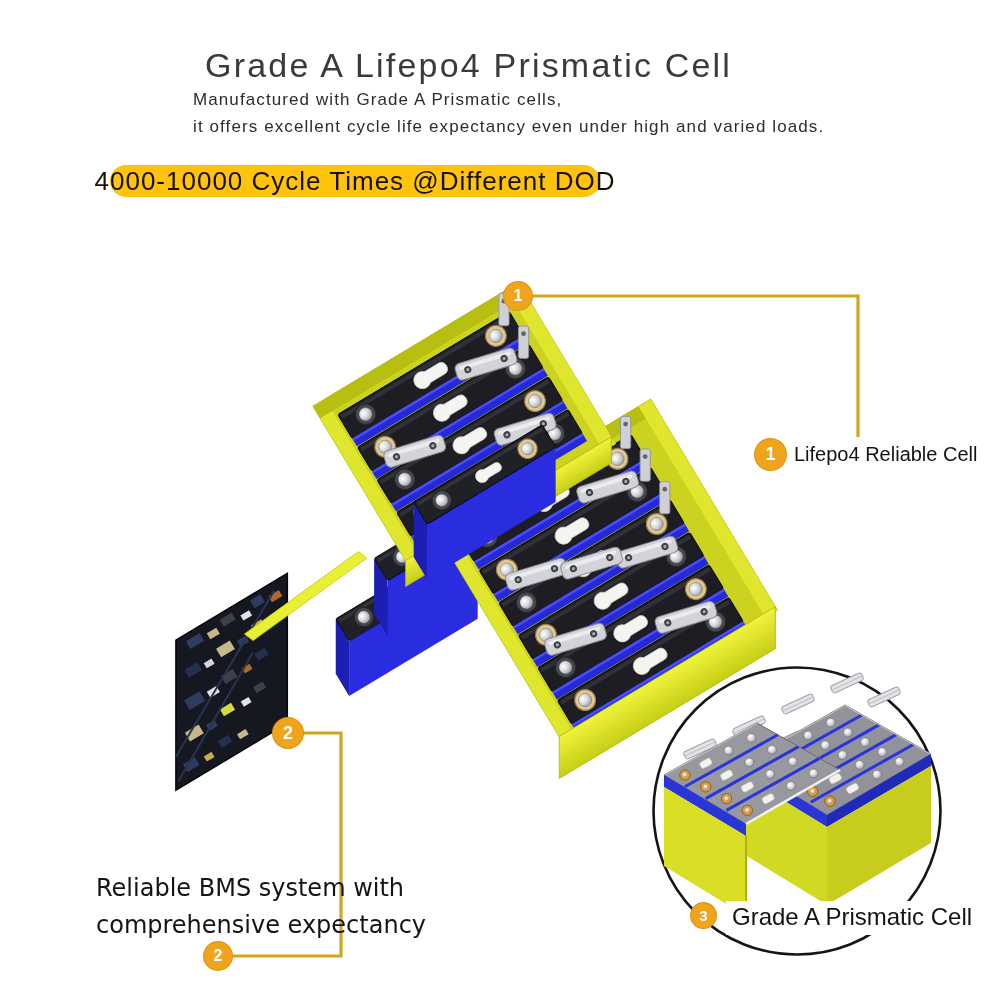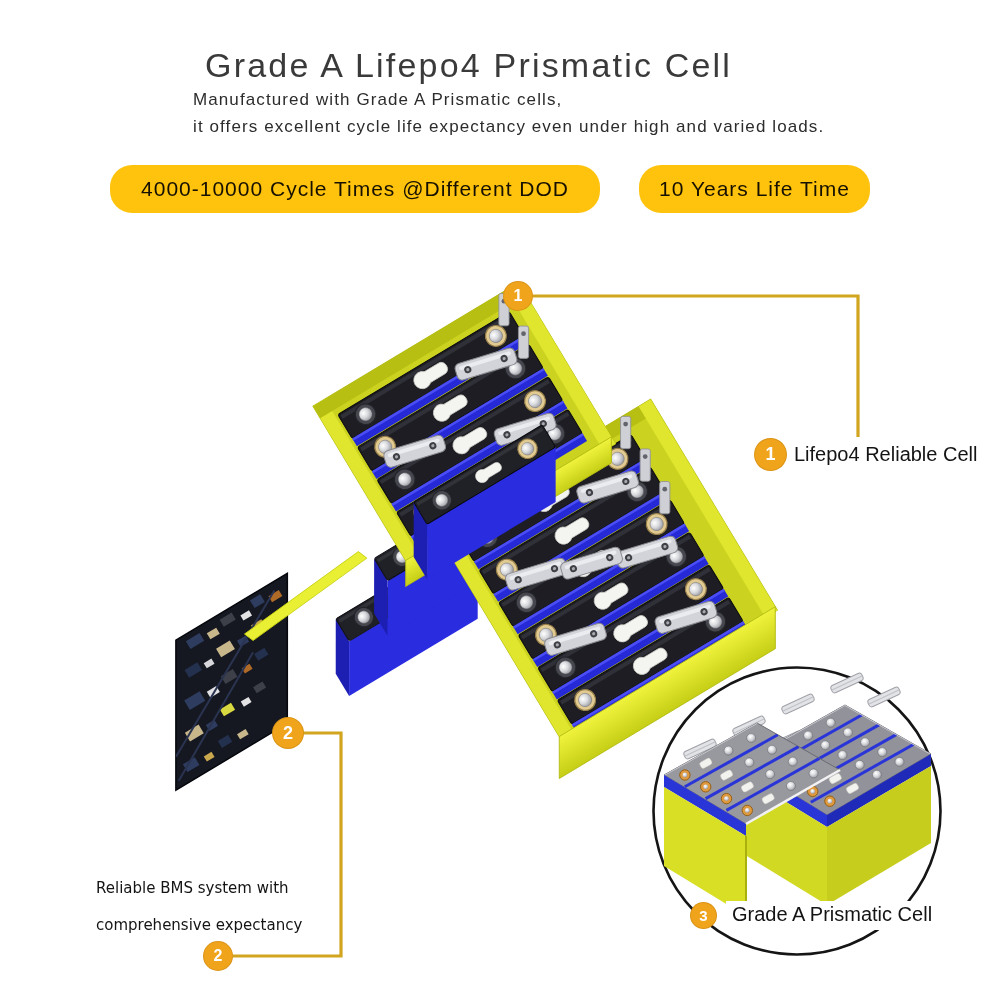--- a/index.html
+++ b/index.html
@@ -2,36 +2,36 @@
 <html><head>
 <meta charset="utf-8">
 <style>
   html,body{margin:0;padding:0;background:#fff;}
   .stage{position:relative;width:1000px;height:992px;background:#ffffff;overflow:hidden;
          font-family:"Liberation Sans",sans-serif;}
   .abs{position:absolute;}
   .title{left:205px;top:46px;font-size:34px;letter-spacing:2.2px;color:#3a3a3a;white-space:nowrap;}
   .sub{left:193px;font-size:17px;letter-spacing:1.1px;color:#2c2c2c;white-space:nowrap;}
   .sub1{top:90px;} .sub2{top:117px;}
-  .badge{top:165px;height:48px;background:#FFC30D;border-radius:22px;display:flex;
-         align-items:center;justify-content:center;font-size:21px;letter-spacing:1px;
+  .badge{top:165px;height:32px;background:#FFC30D;border-radius:22px;display:flex;
+         align-items:center;justify-content:center;font-size:26px;letter-spacing:1px;
          color:#161000;white-space:nowrap;}
   .badge1{left:110px;width:490px;} .badge2{left:639px;width:231px;}
   .marker{background:#F0A41C;border:1px solid rgba(160,100,0,.25);border-radius:50%;
           color:#fff;font-weight:bold;display:flex;align-items:center;justify-content:center;
           box-sizing:border-box;}
   .m1{left:503px;top:281px;width:30px;height:30px;font-size:16px;}
   .m1b{left:754px;top:438px;width:33px;height:33px;font-size:18px;}
   .m2{left:272px;top:717px;width:32px;height:32px;font-size:18px;}
   .m2b{left:203px;top:941px;width:30px;height:30px;font-size:16px;}
   .m3{left:690px;top:902px;width:27px;height:27px;font-size:15px;}
   .c1-label{left:794px;top:443px;font-size:20px;color:#141414;white-space:nowrap;}
-  .c2-label{left:96px;top:870px;font-size:15px;line-height:37px;color:#141414;white-space:nowrap;
+  .c2-label{left:96px;top:870px;font-size:24px;line-height:37px;color:#141414;white-space:nowrap;
             font-family:"DejaVu Sans",sans-serif;}
-  .c3-label{left:726px;top:901px;font-size:20px;color:#141414;white-space:nowrap;
+  .c3-label{left:726px;top:901px;font-size:24px;color:#141414;white-space:nowrap;
             background:#fff;padding:2px 10px 4px 6px;}
   svg{position:absolute;left:0;top:0;}
 </style>
 </head>
 <body>
 
 <div class="stage">
 
 <svg width="1000" height="992" viewBox="0 0 1000 992">
   <defs>
@@ -298,21 +298,20 @@
       <line x1="746" y1="836" x2="746" y2="916" stroke="#aab00e" stroke-width="2"></line>
     </g>
   </g>
 </svg>
 
   <div class="abs title">Grade A Lifepo4 Prismatic Cell</div>
   <div class="abs sub sub2">it offers excellent cycle life expectancy even under high and varied loads.</div>
   <div class="abs sub sub1">Manufactured with Grade A Prismatic cells,</div>
 
   <div class="abs badge badge1">4000-10000 Cycle Times @Different DOD</div>
-  <div class="abs badge badge2">10 Years Life Time</div>
 
   <div class="abs marker m1">1</div>
   <div class="abs marker m1b">1</div>
   <div class="abs c1-label">Lifepo4 Reliable Cell</div>
 
   <div class="abs marker m2">2</div>
   <div class="abs c2-label">
     <div>Reliable BMS system with</div>
     <div>comprehensive expectancy</div>
   </div>

